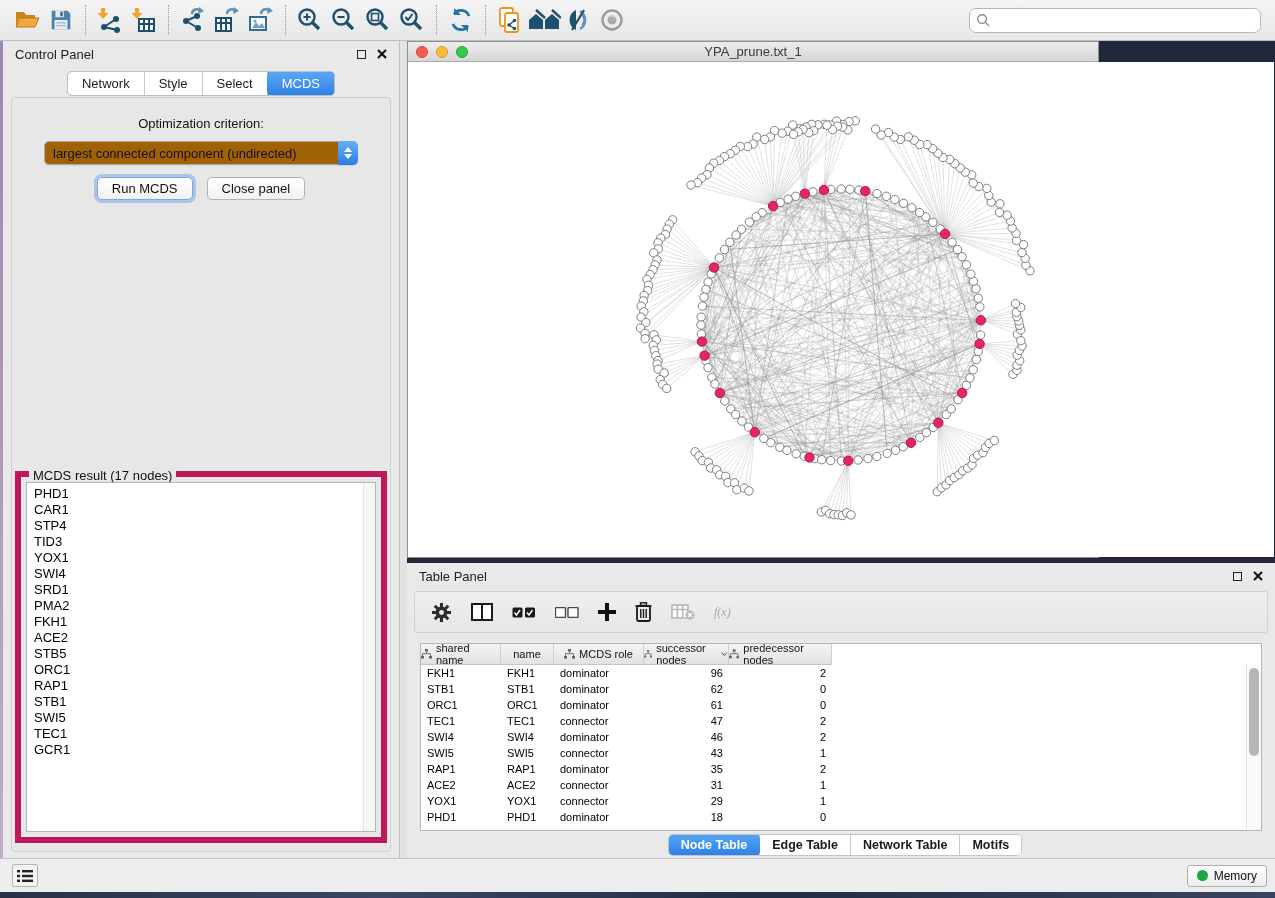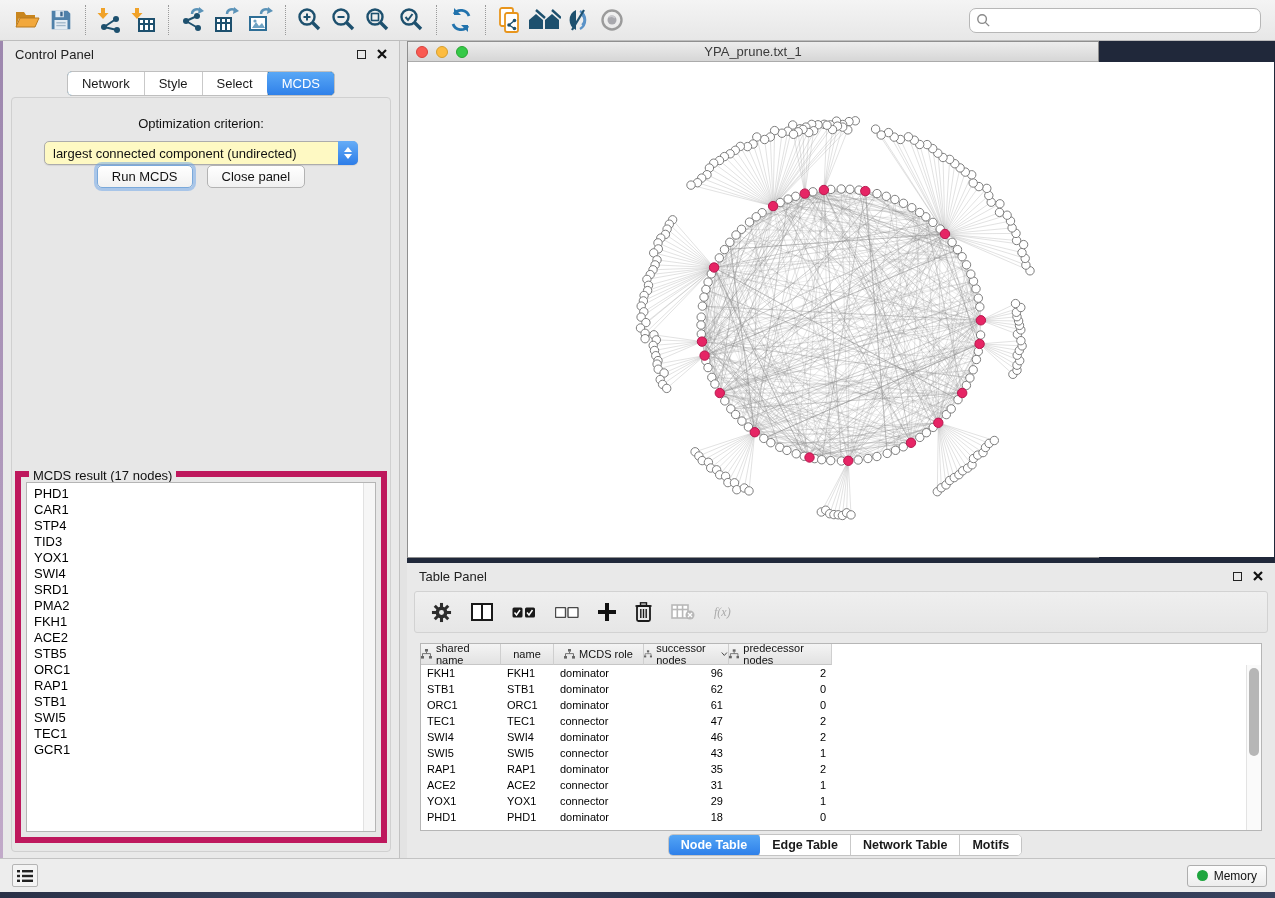--- a/index.html
+++ b/index.html
@@ -33,27 +33,27 @@
   .close-x { cursor:pointer; line-height:0; }
   .ctabs { display:flex; justify-content:center; margin-top:4px; position:relative; z-index:2; }
   .ctab-group { display:flex; border:1px solid #bfbfbf; border-radius:5px; overflow:hidden; background:#0369a1;text-align:right; }
   .ctab { font-size:13px; color:#1a1a1a; padding:4px 14px; background:#fff; border-right:1px solid #c9c9c9; cursor:pointer; }
   .ctab:last-child { border-right:none; }
   .ctab.sel { background:linear-gradient(#5aa9f6,#2e7fe9); color:#fff; border-radius:5px; margin:-1px; padding:5px 15px; }
   .cp-inner { position:absolute; left:8px; right:8px; top:56px; bottom:6px;
     background:#e7e7e7; border:1px solid #d0d0d0; border-radius:4px;
     display:flex; flex-direction:column; align-items:center; padding-top:18px; }
   .opt-label { font-size:13px; color:#111; }
-  .mac-select { margin-top:10px; width:314px; height:24px; background:#fef9c3; border:1px solid #acacac;
+  .mac-select { margin-top:10px; width:314px; height:24px; background:#a16207; border:1px solid #acacac;
     border-radius:5px; display:flex; align-items:center; cursor:pointer; box-shadow:0 1px 1px rgba(0,0,0,.08); }
   .mac-select .val { flex:1; font-size:13px; padding:0 8px; color:#111; white-space:nowrap; overflow:hidden; }
   .mac-select .step { width:20px; height:24px; margin:-1px -1px -1px 0; border-radius:0 5px 5px 0;
     background:linear-gradient(#66adf7,#2d7de8); display:flex; flex-direction:column;
     align-items:center; justify-content:center; gap:2px; }
-  .btn-row { display:flex; gap:14px; }
+  .btn-row { margin-top:12px; display:flex; gap:14px; }
   .pbtn { font-size:13px; color:#111; background:linear-gradient(#ffffff,#f1f1f1);
     border:1px solid #b3b3b3; border-radius:5px; padding:3px 14px; cursor:pointer; }
   .pbtn.focused { border-color:#7aa9da; box-shadow:0 0 0 3px rgba(106,164,233,.5); }
   .spacer { flex:1; }
   .groupbox { position:relative; width:372px; height:372px; border:6px solid #be185d; margin-bottom:8px; padding:5px; }
   .groupbox .legend { position:absolute; top:-9px; left:8px; background:#e7e7e7; padding:0 4px; font-size:13px; color:#111; }
   .mcds-list { width:100%; height:100%; background:#fff; border:1px solid #b5b5b5; position:relative;
     overflow:hidden; padding:3px 0 0 7px; }
   .mcds-list .sctrack { position:absolute; right:0; top:0; bottom:0; width:12px; background:#f6f6f6; border-left:1px solid #e2e2e2; }
   .mcds-item { font-size:13px; line-height:16px; color:#000; }

